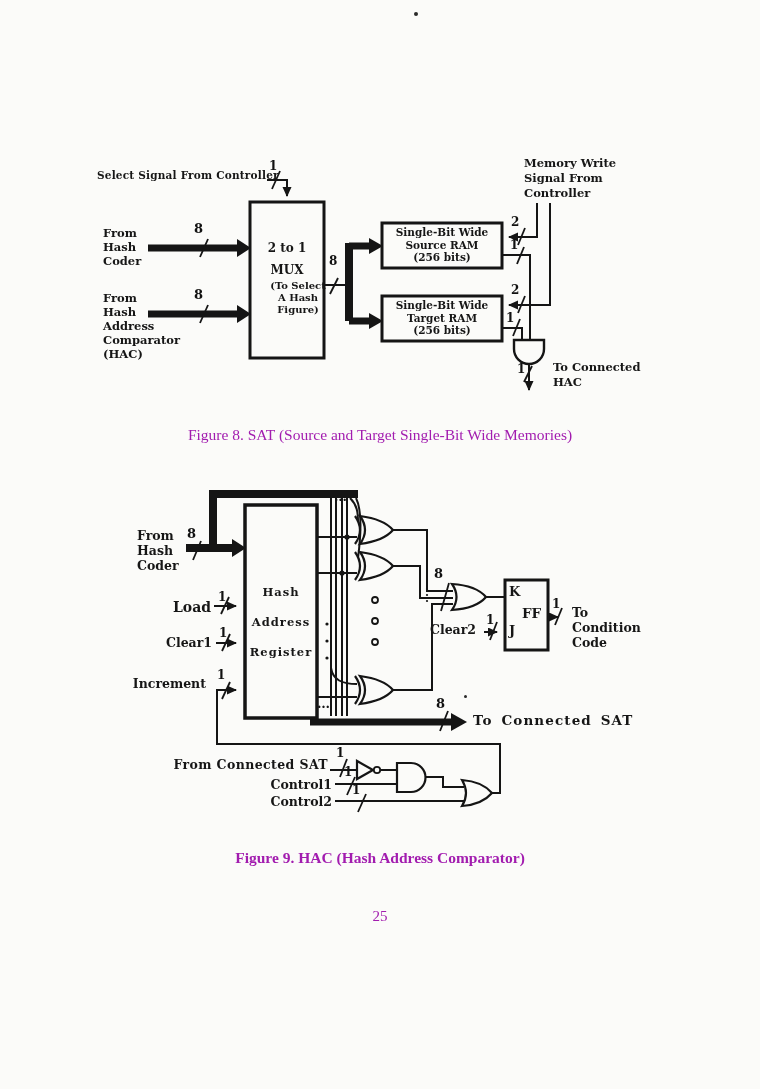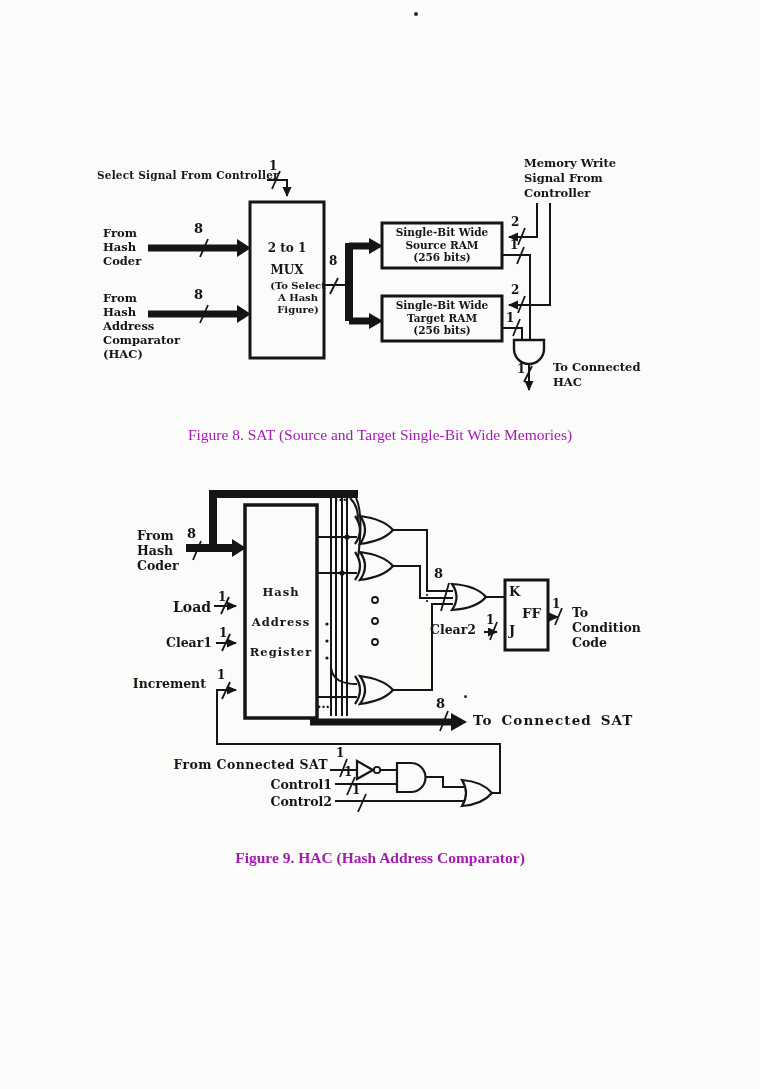--- a/index.html
+++ b/index.html
@@ -281,14 +281,15 @@
   <div class="w" style="left:336px;top:746px;">1</div>
 
   <div class="t rt" style="left:232px;top:777px;width:100px;font-size:12.5px;">Control1</div>
   <div class="w" style="left:344px;top:765px;">1</div>
 
   <div class="t rt" style="left:232px;top:794px;width:100px;font-size:12.5px;">Control2</div>
   <div class="w" style="left:352px;top:783px;">1</div>
 
   <div class="cap" style="top:849px;font-size:15.5px;font-weight:bold;">Figure 9. HAC (Hash Address Comparator)</div>
 
+  <div class="cap" style="top:908px;font-size:15px;">25</div>
 
 </div>
 
 </body></html>

